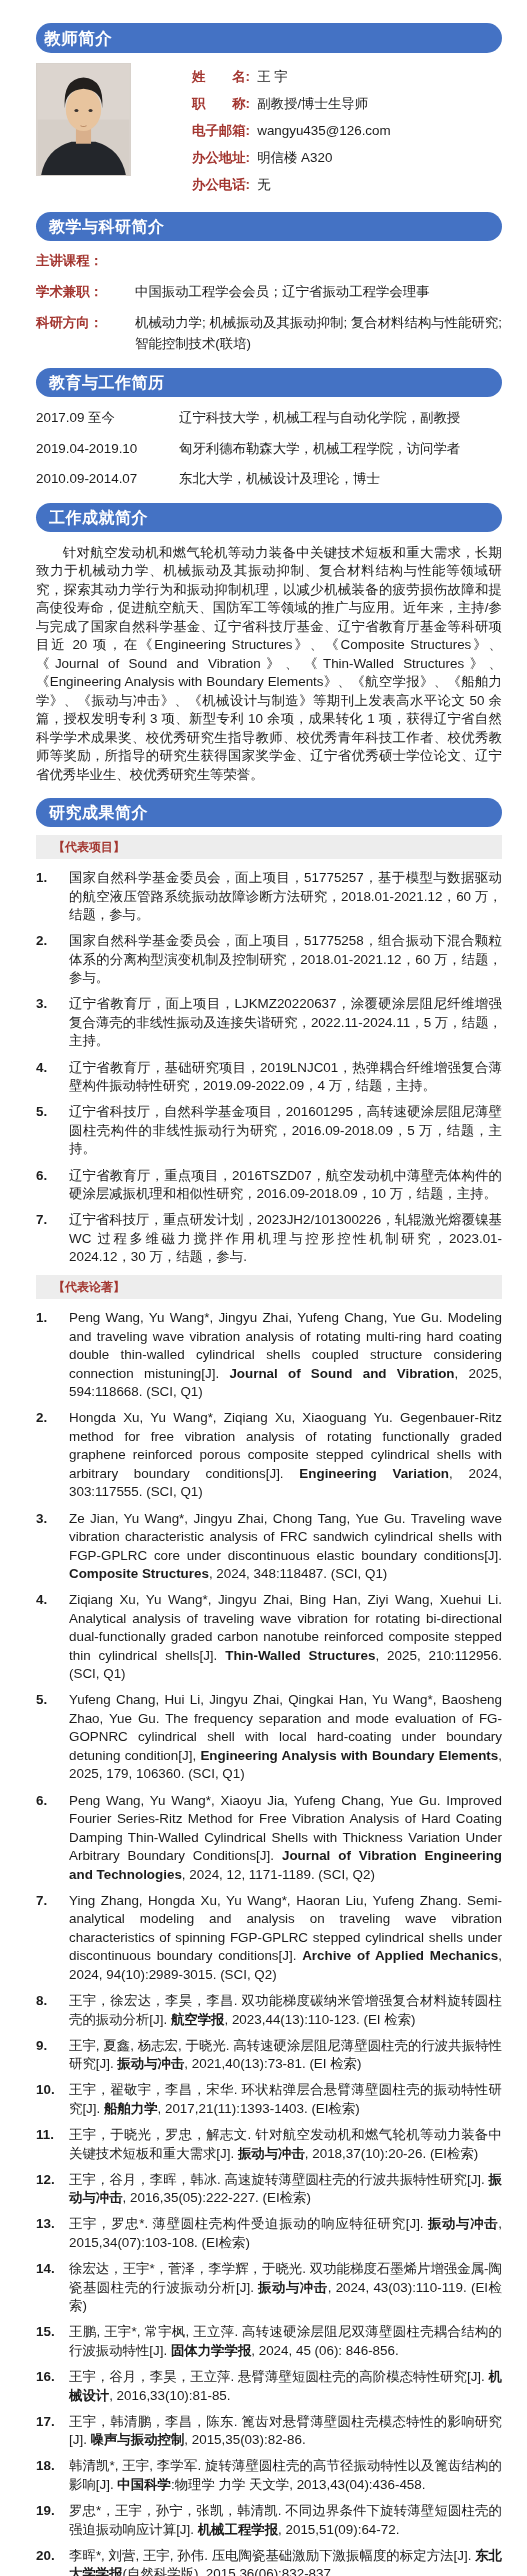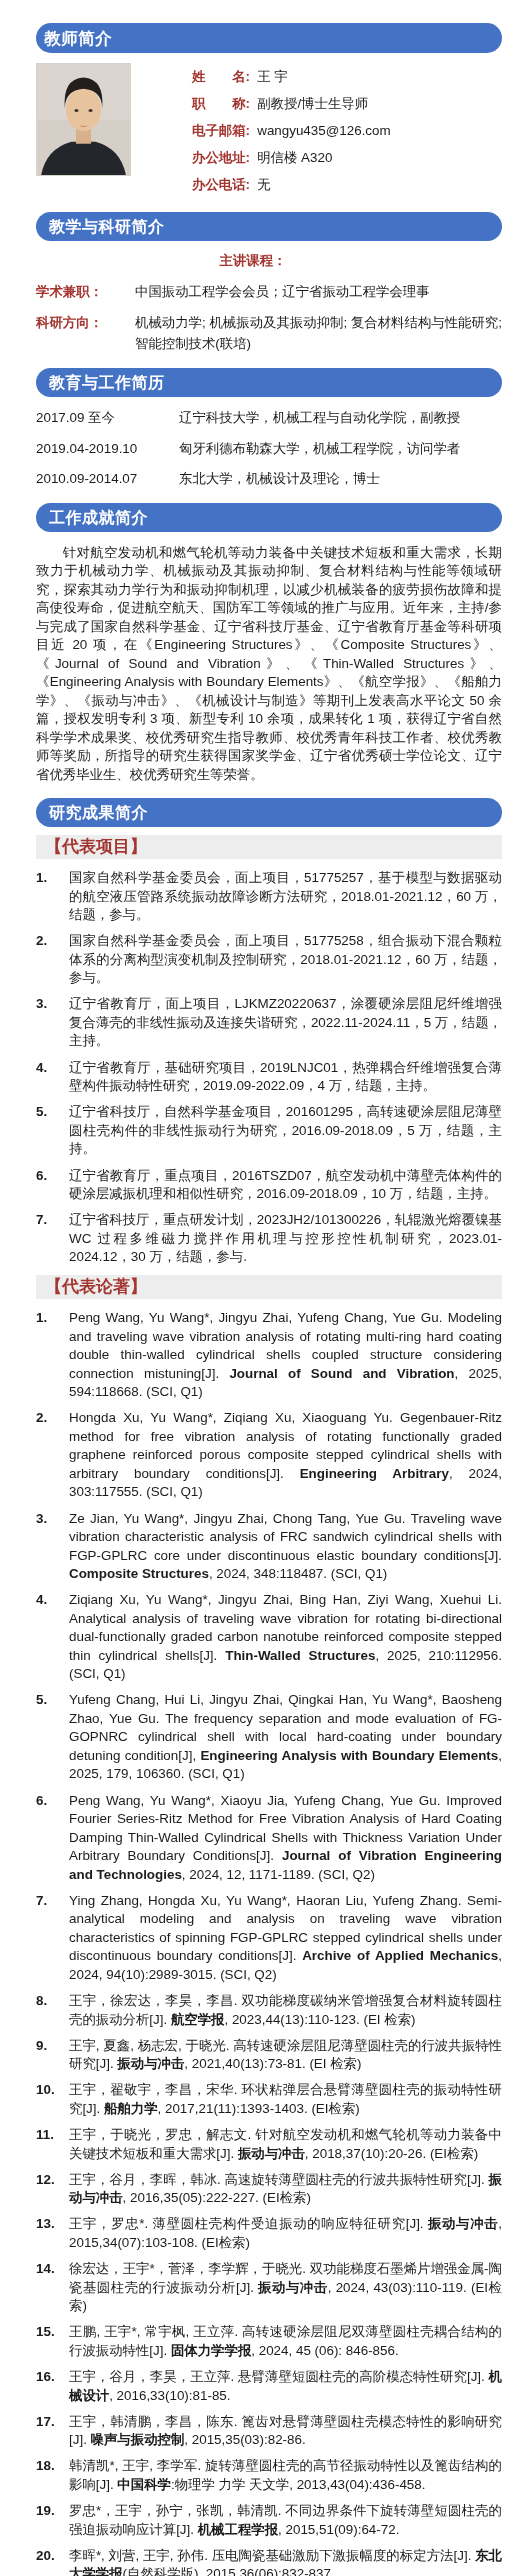--- a/index.html
+++ b/index.html
@@ -31,43 +31,43 @@
     width:95px;height:113px;flex-shrink:0;
     border:0.5px solid #d8d2cc;box-sizing:border-box;
     overflow:hidden;
   }
   .photo svg{display:block;width:100%;height:100%;}
   .fields{margin-left:61px;padding-top:0;}
   .frow{height:27px;display:flex;align-items:center;}
   .flabel{color:#A33630;font-weight:bold;margin-right:7.2px;white-space:pre;}
   .fvalue{color:#1c1c1c;}
   
-  .kvrow{display:flex;margin:9.3px 0;line-height:21.6px;justify-content:center;}
+  .kvrow{display:flex;margin:9.3px 0;line-height:21.6px;}
   .kvlabel{color:#A33630;font-weight:bold;width:99px;flex-shrink:0;}
   .kvvalue{flex:1;text-align:justify;}
   
   .edurow{display:flex;margin:10.3px 0;line-height:20.6px;}
   .eduperiod{width:143px;flex-shrink:0;}
   .edudetail{flex:1;}
   
   .para{
     margin:11.3px 0 12.4px 0;
     text-indent:2em;
     text-align:justify;
     line-height:18.5px;
   }
   
   .subhead{
     background:#EDEDED;
     color:#A33630;
     font-weight:bold;
-    font-size:17px;
+    font-size:12px;
     height:24px;
     line-height:24px;
-    padding-left:9px;
+    padding-left:17px;
     margin:8.2px 0 10.3px 0;
   }
   
   .list{margin-bottom:4.1px;}
   .li-row{display:flex;margin-bottom:7.7px;}
   .li-num{width:33px;flex-shrink:0;font-weight:bold;}
   .li-body{flex:1;text-align:justify;line-height:18.5px;}
   .li-body .b{font-weight:bold;}
 </style>
 </head>
@@ -194,21 +194,21 @@
     </div>
 
   <div class="subhead">【代表论著】</div>
   <div class="list">
       <div class="li-row">
         <span class="li-num">1.</span>
         <div class="li-body"><span>Peng Wang, Yu Wang*, Jingyu Zhai, Yufeng Chang, Yue Gu. Modeling and traveling wave vibration analysis of rotating multi-ring hard coating double thin-walled cylindrical shells coupled structure considering connection mistuning[J]. </span><span class="b">Journal of Sound and Vibration</span><span>, 2025, 594:118668. (SCI, Q1)</span></div>
       </div>
       <div class="li-row">
         <span class="li-num">2.</span>
-        <div class="li-body"><span>Hongda Xu, Yu Wang*, Ziqiang Xu, Xiaoguang Yu. Gegenbauer-Ritz method for free vibration analysis of rotating functionally graded graphene reinforced porous composite stepped cylindrical shells with arbitrary boundary conditions[J]. </span><span class="b">Engineering Arbitrary</span><span>, 2024, 303:117555.  (SCI, Q1)</span></div>
+        <div class="li-body"><span>Hongda Xu, Yu Wang*, Ziqiang Xu, Xiaoguang Yu. Gegenbauer-Ritz method for free vibration analysis of rotating functionally graded graphene reinforced porous composite stepped cylindrical shells with arbitrary boundary conditions[J]. </span><span class="b">Engineering Variation</span><span>, 2024, 303:117555.  (SCI, Q1)</span></div>
       </div>
       <div class="li-row">
         <span class="li-num">3.</span>
         <div class="li-body"><span>Ze Jian, Yu Wang*, Jingyu Zhai, Chong Tang, Yue Gu. Traveling wave vibration characteristic analysis of FRC sandwich cylindrical shells with FGP-GPLRC core under discontinuous elastic boundary conditions[J]. </span><span class="b">Composite Structures</span><span>, 2024, 348:118487.  (SCI, Q1)</span></div>
       </div>
       <div class="li-row">
         <span class="li-num">4.</span>
         <div class="li-body"><span>Ziqiang Xu, Yu Wang*, Jingyu Zhai, Bing Han, Ziyi Wang, Xuehui Li. Analytical analysis of traveling wave vibration for rotating bi-directional dual-functionally graded carbon nanotube reinforced composite stepped thin cylindrical shells[J]. </span><span class="b">Thin-Walled Structures</span><span>, 2025, 210:112956.  (SCI, Q1)</span></div>
       </div>
       <div class="li-row">

